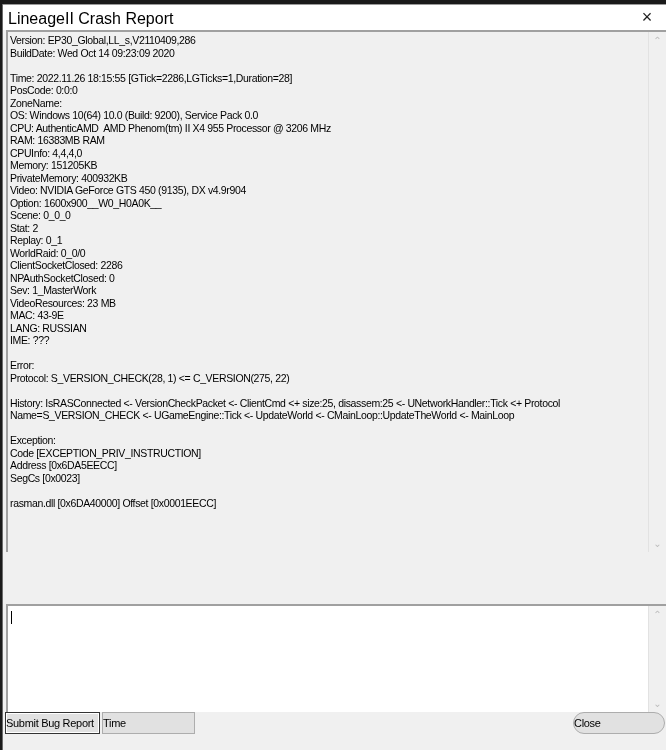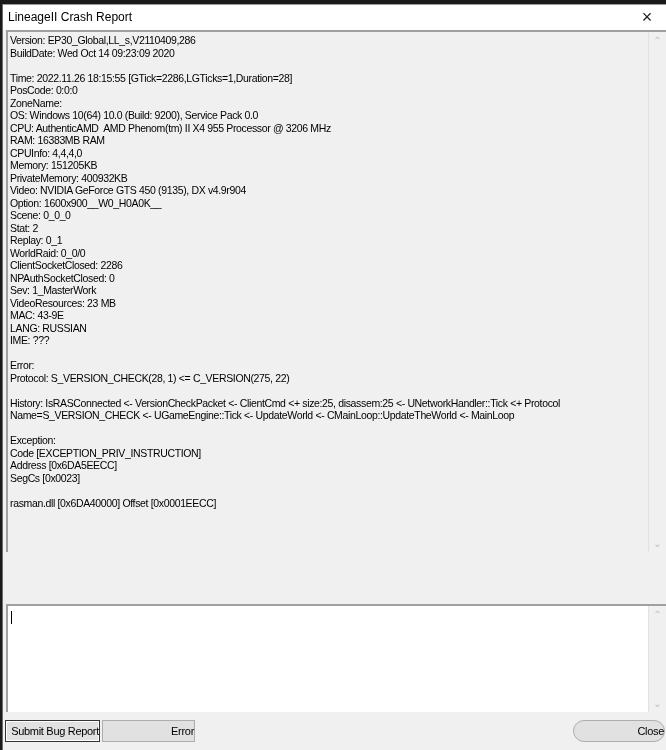--- a/index.html
+++ b/index.html
@@ -10,21 +10,21 @@
   }
   .window {
     position:absolute; left:2px; top:4px; width:664px; height:746px;
     background:#f0f0f0; border-left:1px solid #6b6b6b;
   }
   .titlebar {
     position:absolute; left:0; top:0; width:664px; height:25px;
     background:#ffffff; border-top:1px solid #9a9a9a;
   }
   .title-text {
-    position:absolute; left:5px; top:5px; font-size:12px; color:#000;
+    position:absolute; left:5px; top:5px; font-size:16px; color:#000;
   }
   .close-x {
     position:absolute; right:10px; top:2px; width:20px; height:20px;
     font-size:18px; line-height:20px; text-align:center; color:#222; cursor:default;
   }
   .report-box {
     position:absolute; left:3px; top:26px; width:660px; height:522px;
     background:#f0f0f0; border-top:2px solid #a0a0a0; border-left:2px solid #a0a0a0;
     box-sizing:border-box;
   }
@@ -56,21 +56,21 @@
     resize:none; background:transparent; font-family:"Liberation Sans", sans-serif; font-size:11px;
     padding:2px 3px;
   }
   .caret {
     position:absolute; left:3px; top:5px; width:1px; height:13px; background:#000;
   }
   .btn {
     position:absolute; height:22px; top:712px; box-sizing:border-box;
     background:#e1e1e1; border:1px solid #adadad;
     font-family:"Liberation Sans", sans-serif; font-size:11px; color:#000;
-    text-align:right; line-height:20px; letter-spacing:-0.3px; cursor:default;margin-top:8px;
+    text-align:left; line-height:20px; letter-spacing:-0.3px; cursor:default;
   }
   .btn.focused { border:1px solid #333; box-shadow: inset 0 0 0 1px #fff; }
 </style>
 </head>
 <body>
 
 <div class="window">
   <div class="titlebar">
     <span class="title-text">LineageII Crash Report</span>
     <span class="close-x">×</span>
@@ -90,14 +90,14 @@
     <textarea class="comment-input" placeholder="" style=""></textarea>
     <div class="caret"></div>
     <div class="vscroll">
       <div class="arrow up">⌃</div>
       <div class="arrow down">⌄</div>
     </div>
   </div>
 </div>
 
 <div class="btn focused" style="left:5px; width:95px;">Submit Bug Report</div>
-<div class="btn" style="left:102px; width:93px;">Error</div>
+<div class="btn" style="left:102px; width:93px;">Time</div>
 <div class="btn" style="left:573px; width:92px;border-radius:11px;">Close</div>
 
 </body></html>

